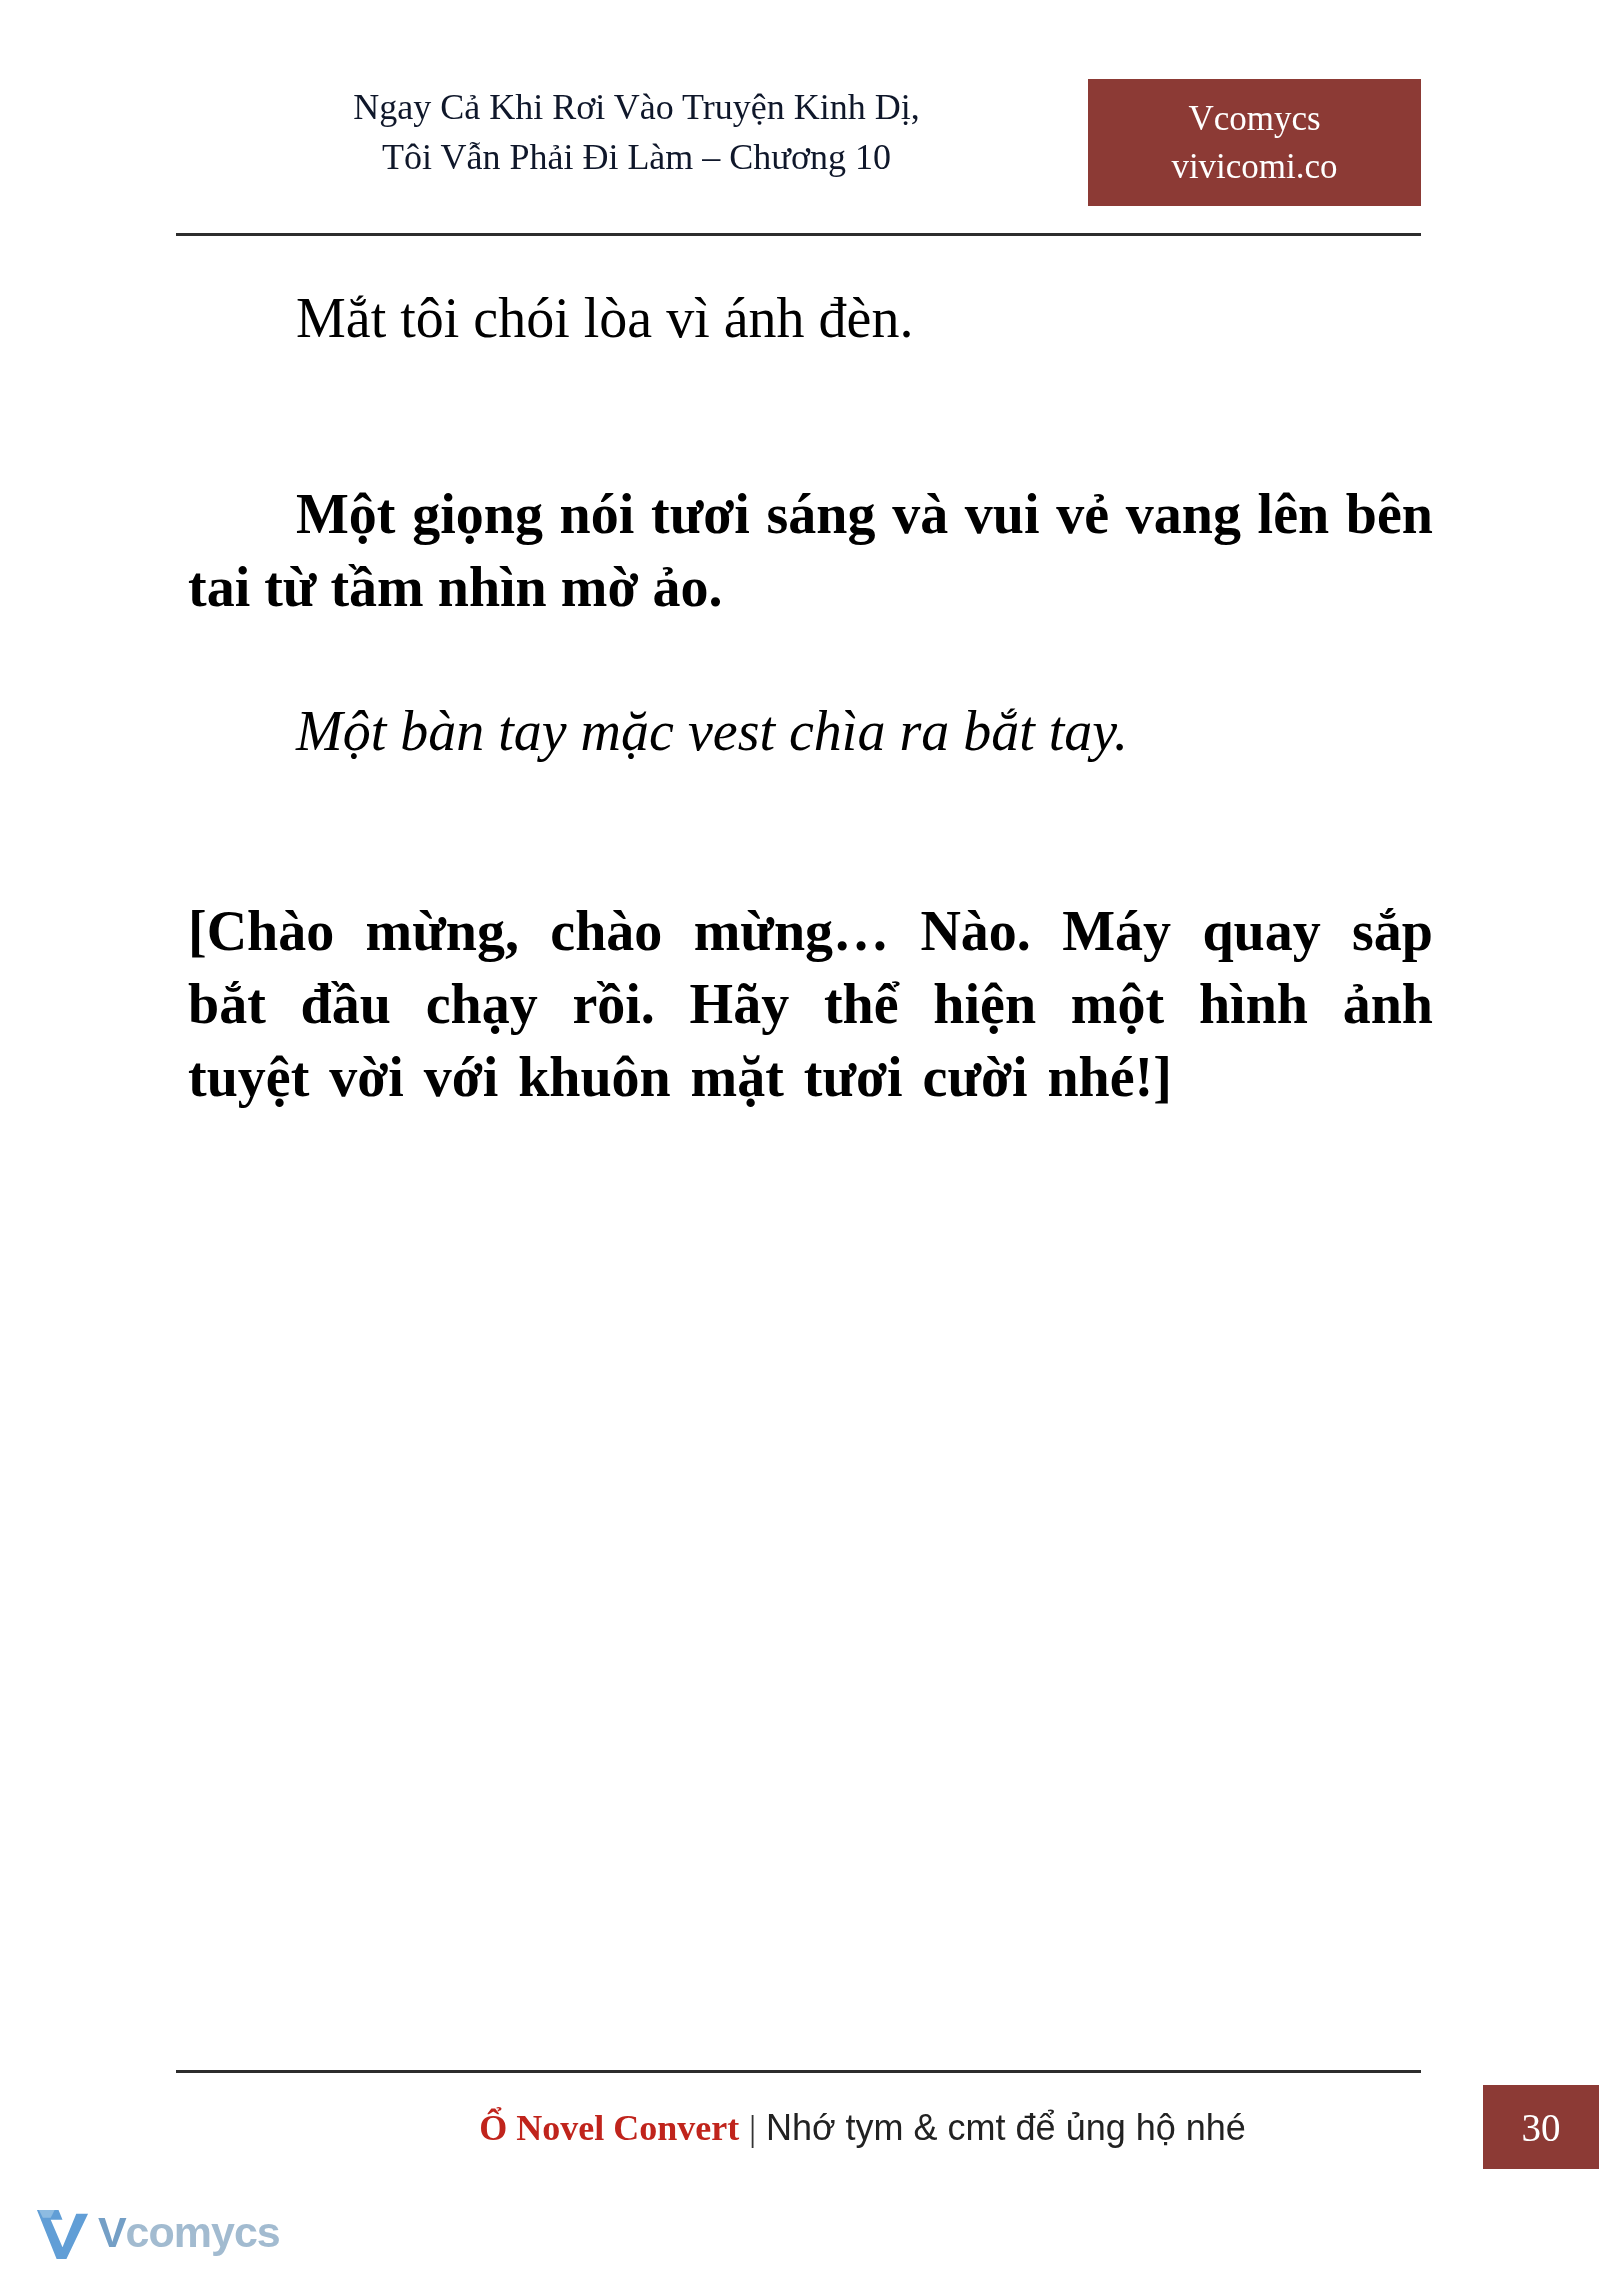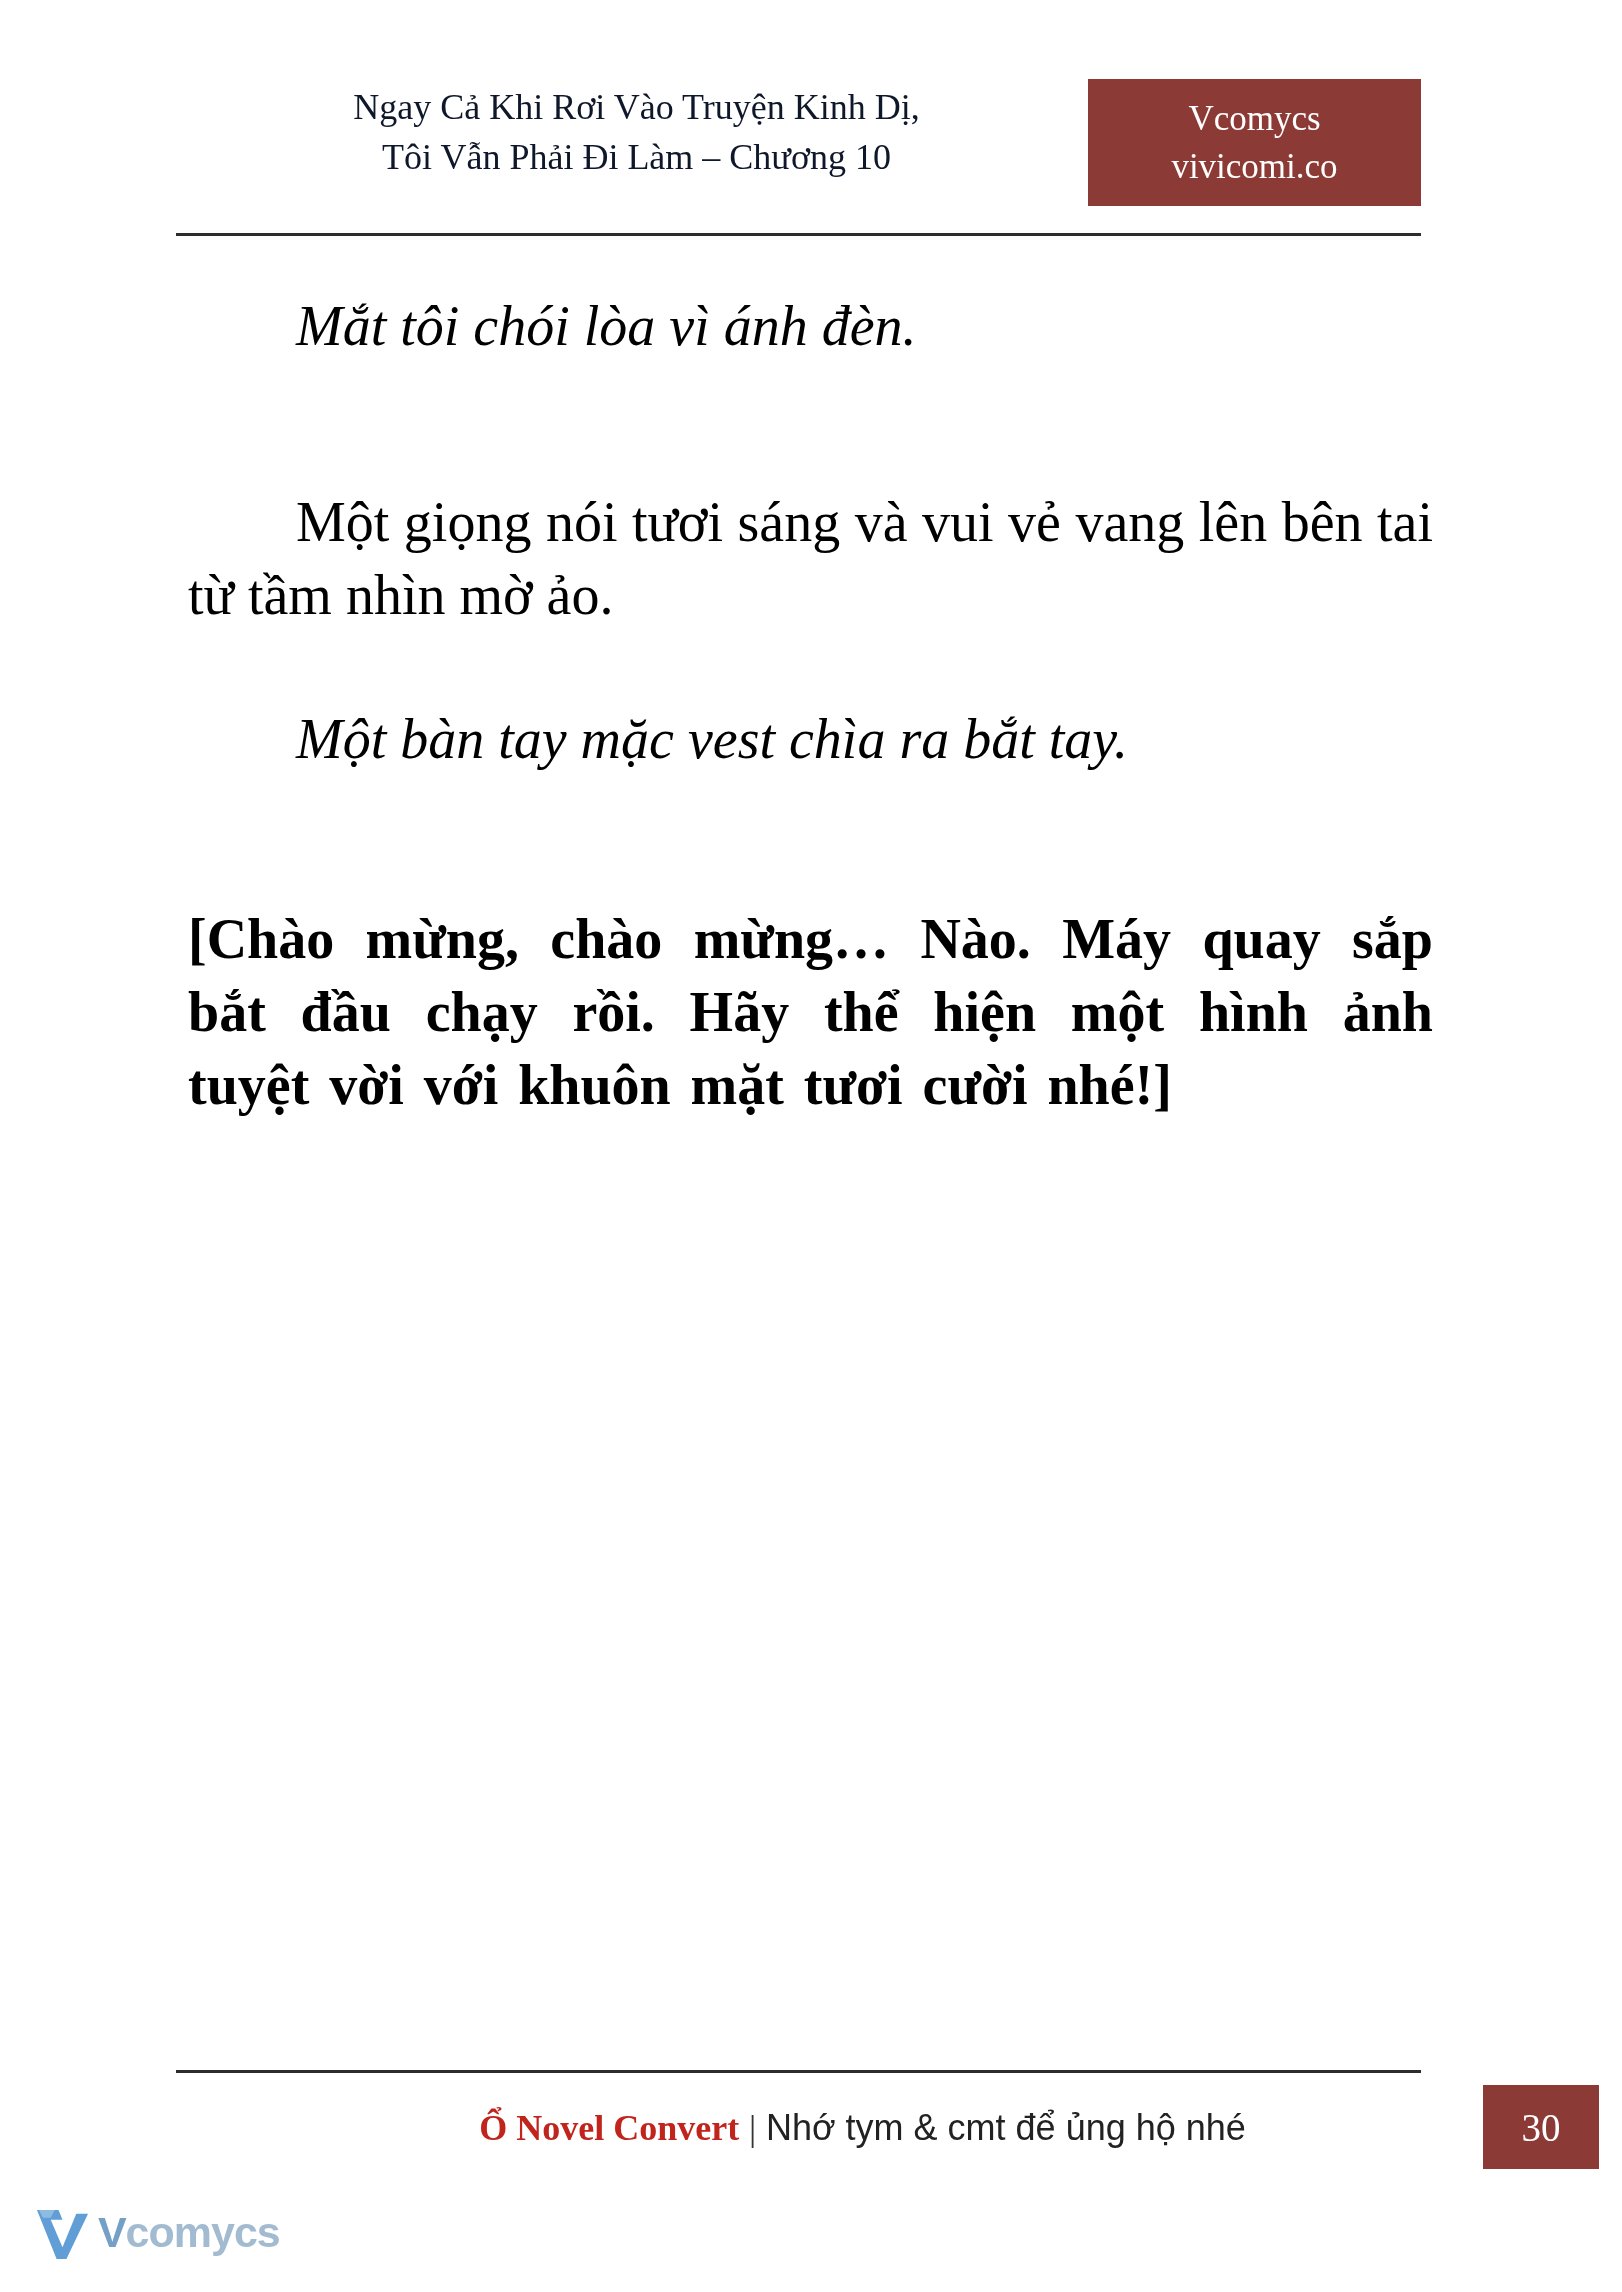--- a/index.html
+++ b/index.html
@@ -79,22 +79,22 @@
   }
   p.para {
     margin: 0 0 0 0;
     font-size: 56px;
     line-height: 1.30;
     text-indent: 108px;
     text-align: justify;
     font-family: "Liberation Serif", serif;
     color: #000000;
   }
-  p.gap-1 { margin-top: 16px; font-style: italic; }
-  p.gap-2 { margin-top: 123px; }
+  p.gap-1 { margin-top: 8px; }
+  p.gap-2 { margin-top: 123px; font-weight: bold; }
   p.gap-3 { margin-top: 72px; font-style: italic; }
   p.bold-block {
     margin-top: 127px;
     font-weight: bold;
     text-indent: 0;
     text-align: justify;
     font-size: 56px;
     line-height: 1.30;
     font-family: "Liberation Serif", serif;
     word-spacing: 5.9px;

